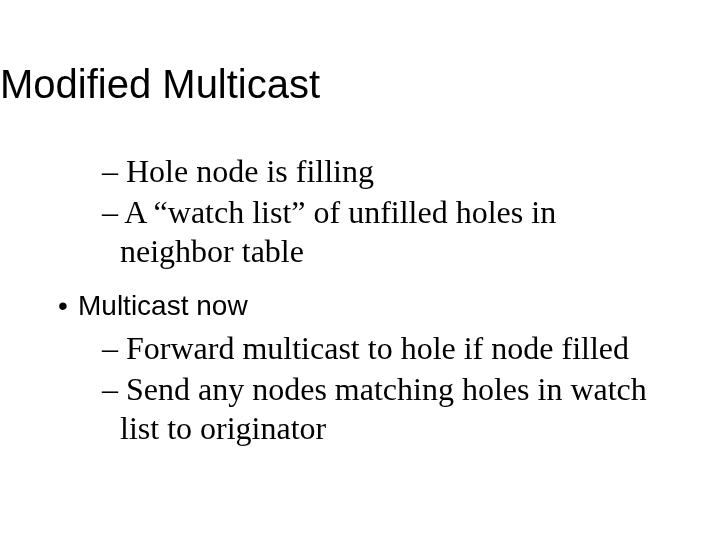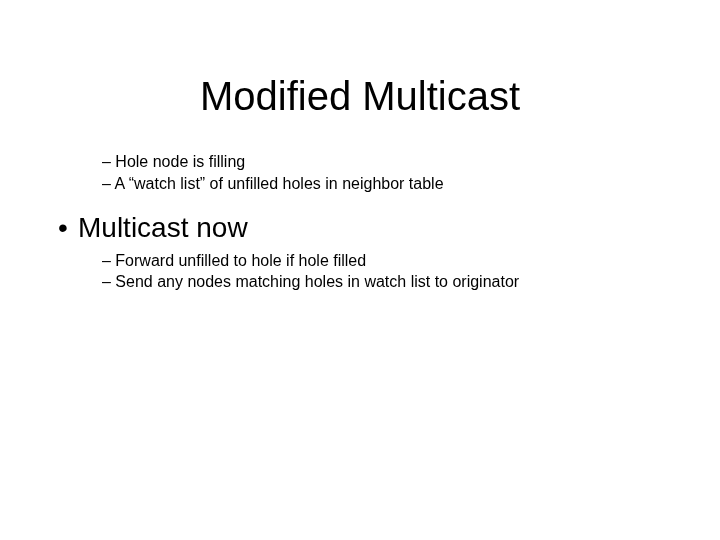--- a/index.html
+++ b/index.html
@@ -16,25 +16,23 @@
     width: 720px;
     height: 540px;
     position: relative;
     box-sizing: border-box;
   }
   .title {
     position: absolute;
     top: 62px;
     left: 0;
     width: 720px;
-    text-align: center;
     font-size: 40px;
     font-weight: 400;
     letter-spacing: 0px;
-    margin-top: 12px;
   }
   .body {
     position: absolute;
     top: 150px;
     left: 58px;
     right: 58px;
     font-size: 28px;
     line-height: 1.2;
   }
   .lvl1 {
@@ -45,42 +43,43 @@
   .lvl1::before {
     content: "•";
     position: absolute;
     left: 0;
     top: 0;
   }
   .lvl2-group {
     margin: 2px 0 18px 0;
   }
   .lvl2 {
-    font-size: 16px;
+    font-size: 32px;
     margin: 0 0 2px 0;
     padding-left: 62px;
     text-indent: -18px;
     line-height: 1.22;
+    font-family: Liberation Serif, serif;
   }
   .lvl2::before {
     content: "– ";
   }
 </style>
 </head>
 <body>
 
 <div class="slide">
   <div class="title">Modified Multicast</div>
   <div class="body">
 
     <div class="lvl2-group">
       <p class="lvl2">Hole node is filling</p>
       <p class="lvl2">A “watch list” of unfilled holes in neighbor table</p>
     </div>
 
     <p class="lvl1">Multicast now</p>
     <div class="lvl2-group">
-      <p class="lvl2">Forward unfilled to hole if hole filled</p>
+      <p class="lvl2">Forward multicast to hole if node filled</p>
       <p class="lvl2">Send any nodes matching holes in watch list to originator</p>
     </div>
 
   </div>
 </div>
 
 </body></html>

